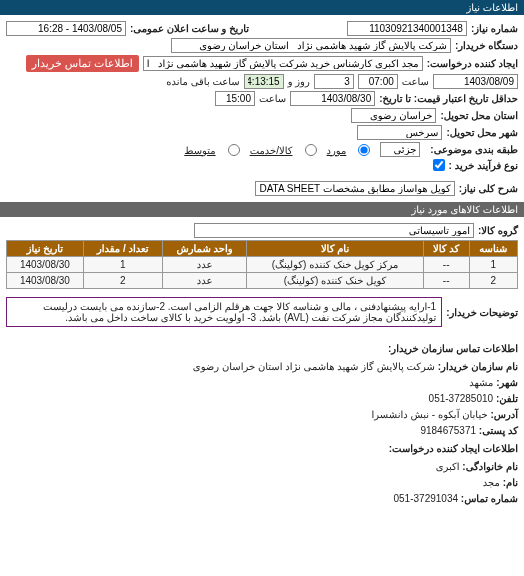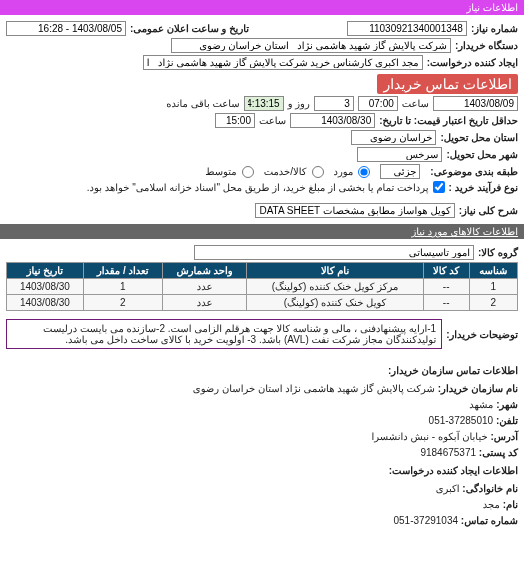--- a/index.html
+++ b/index.html
@@ -5,21 +5,21 @@
 * { box-sizing: border-box; margin: 0; padding: 0; }
 body {
   font-family: Tahoma, Arial, sans-serif;
   font-size: 10px;
   background: #fff;
   color: #222;
   width: 524px;
   direction: rtl;
 }
 .header-bar {
-  background: #d946ef;
+  background: #0c4a6e;
   color: #fff;
   padding: 2px 6px;
   font-size: 10px;
 }
 .section {
   padding: 4px 6px;
 }
 .row {
   display: flex;
   align-items: center;
@@ -45,55 +45,55 @@
 .inp.small { width: 85px; }
 .inp.medium { width: 120px; }
 .inp.large { width: 200px; }
 .inp.xlarge { width: 280px; }
 .inp.tiny { width: 40px; }
 .spacer { flex: 1; }
 .tag-btn {
   background: #d9534f;
   color: #fff;
   padding: 2px 6px;
-  font-size: 14px;
+  font-size: 11px;
   border-radius: 2px;
 }
 .radio-row {
   display: flex;
   align-items: center;
   gap: 10px;
 }
 .radio-item {
   display: flex;
-  align-items: center;
-  gap: 5px;
+  align-items: flex-end;
+  gap: 12px;
+  text-decoration: underline;
 }
 input[type="radio"], input[type="checkbox"] {
   width: 12px; height: 12px;
 }
 .sub-header {
   background: #666;
   color: #fff;
   font-size: 10px;
   padding: 2px 6px;
-  text-decoration: underline;
 }
 table {
   width: 100%;
   border-collapse: collapse;
   font-size: 10px;
 }
 th, td {
   border: 1px solid #999;
   padding: 2px 4px;
   text-align: center;
 }
 th {
-  background: #0c4a6e;
+  background: #a16207;
   color: #fff;
 }
 tbody tr { background: #f7f7f7; }
 .info-block { font-size: 10px; padding: 4px 6px; line-height: 1.6; }
 .info-block .lbl { font-weight: bold; }
 .note-box {
   border: 1px solid #701a75;
   padding: 3px 5px;
   font-size: 10px;
   margin: 2px 0;
@@ -172,21 +172,20 @@
     </div>
     <div class="radio-item">
       <input type="radio" style="">
       <span class="label">متوسط</span>
     </div>
   </div>
 
   <div class="row">
     <span class="label bold">نوع فرآیند خرید :</span>
     <input type="checkbox" checked="" style="">
-    <span class="label">پرداخت تمام یا بخشی از مبلغ خرید، از طریق محل "اسناد خزانه اسلامی" خواهد بود.</span>
   </div>
 
   <div class="row" style="margin-top:10px">
     <span class="label bold">شرح کلی نیاز:</span>
     <input class="inp large" value="کویل هواساز مطابق مشخصات DATA SHEET پیوست" style="">
   </div>
 </div>
 
 <div class="sub-header">اطلاعات کالاهای مورد نیاز</div>
 

